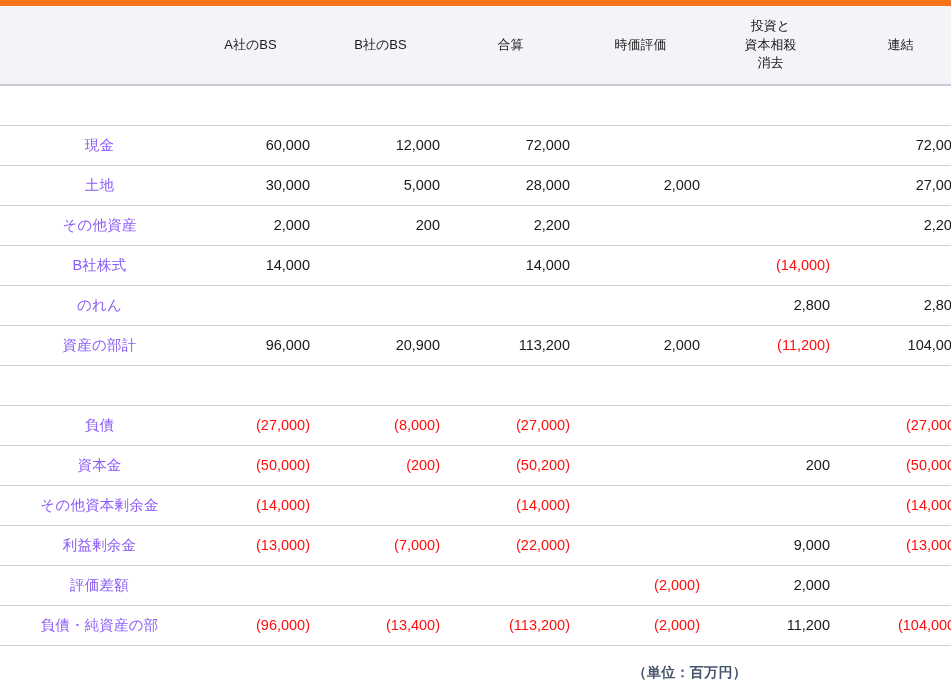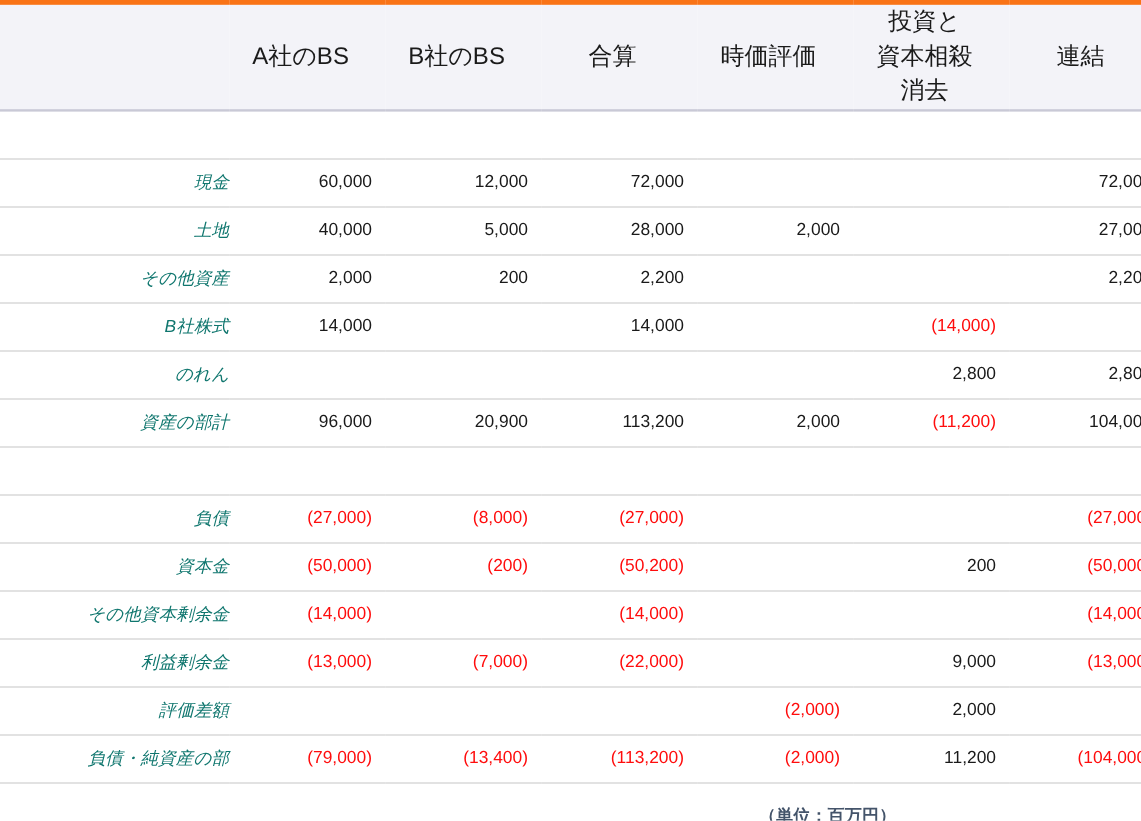--- a/index.html
+++ b/index.html
@@ -31,27 +31,27 @@
 
   
   col.c-label { width: 191px; }
   col.c-num   { width: 130px; }
 
   
   thead tr.header-row {
     background: #f3f3f8;
   }
   thead th {
-    border-top: 4px solid #f97316;
+    border-top: 6px solid #f97316;
     border-bottom: 2px solid #c9c9d6;
     height: 82px;
     vertical-align: middle;
     text-align: center;
     font-weight: normal;
-    font-size: 20px;
+    font-size: 13px;
     color: #1a1a1a;
     padding: 0 11px 0 0;
     line-height: 1.45;
     box-sizing: border-box;
   }
   thead th.head-label {
     padding: 0;
   }
   thead th .hdr-multi {
     display: block;
@@ -61,25 +61,24 @@
   
   tbody td {
     height: 40px;
     box-sizing: border-box;
     border-bottom: 1px solid #d0d0d0;
     vertical-align: middle;
     font-size: 14.5px;
     padding: 0;
   }
   td.cell-label {
-    text-align: right;
+    text-align: center;
     padding-left: 8px;
-    color: #0f766e;
+    color: #8b5cf6;
     letter-spacing: 0.2px;
-    font-style: italic;
   }
   td.cell-num {
     text-align: right;
     padding-right: 11px;
     font-variant-numeric: tabular-nums;
   }
   td.neg { color: #ff0d0d; }
   td.pos { color: #1a1a1a; }
 
   
@@ -156,21 +155,21 @@
           <td class="cell-label">現金</td>
           <td class="cell-num pos">60,000</td>
           <td class="cell-num pos">12,000</td>
           <td class="cell-num pos">72,000</td>
           <td class="cell-num pos"></td>
           <td class="cell-num pos"></td>
           <td class="cell-num pos">72,000</td>
         </tr>
         <tr>
           <td class="cell-label">土地</td>
-          <td class="cell-num pos">40,000</td>
+          <td class="cell-num pos">30,000</td>
           <td class="cell-num pos">5,000</td>
           <td class="cell-num pos">28,000</td>
           <td class="cell-num pos">2,000</td>
           <td class="cell-num pos"></td>
           <td class="cell-num pos">27,000</td>
         </tr>
         <tr>
           <td class="cell-label">その他資産</td>
           <td class="cell-num pos">2,000</td>
           <td class="cell-num pos">200</td>
@@ -255,21 +254,21 @@
           <td class="cell-label">評価差額</td>
           <td class="cell-num pos"></td>
           <td class="cell-num pos"></td>
           <td class="cell-num pos"></td>
           <td class="cell-num neg">(2,000)</td>
           <td class="cell-num pos">2,000</td>
           <td class="cell-num pos">0</td>
         </tr>
         <tr>
           <td class="cell-label">負債・純資産の部</td>
-          <td class="cell-num neg">(79,000)</td>
+          <td class="cell-num neg">(96,000)</td>
           <td class="cell-num neg">(13,400)</td>
           <td class="cell-num neg">(113,200)</td>
           <td class="cell-num neg">(2,000)</td>
           <td class="cell-num pos">11,200</td>
           <td class="cell-num neg">(104,000)</td>
         </tr>
       </tbody>
   </table>
 
   <div class="footer-note">（単位：百万円）</div>

